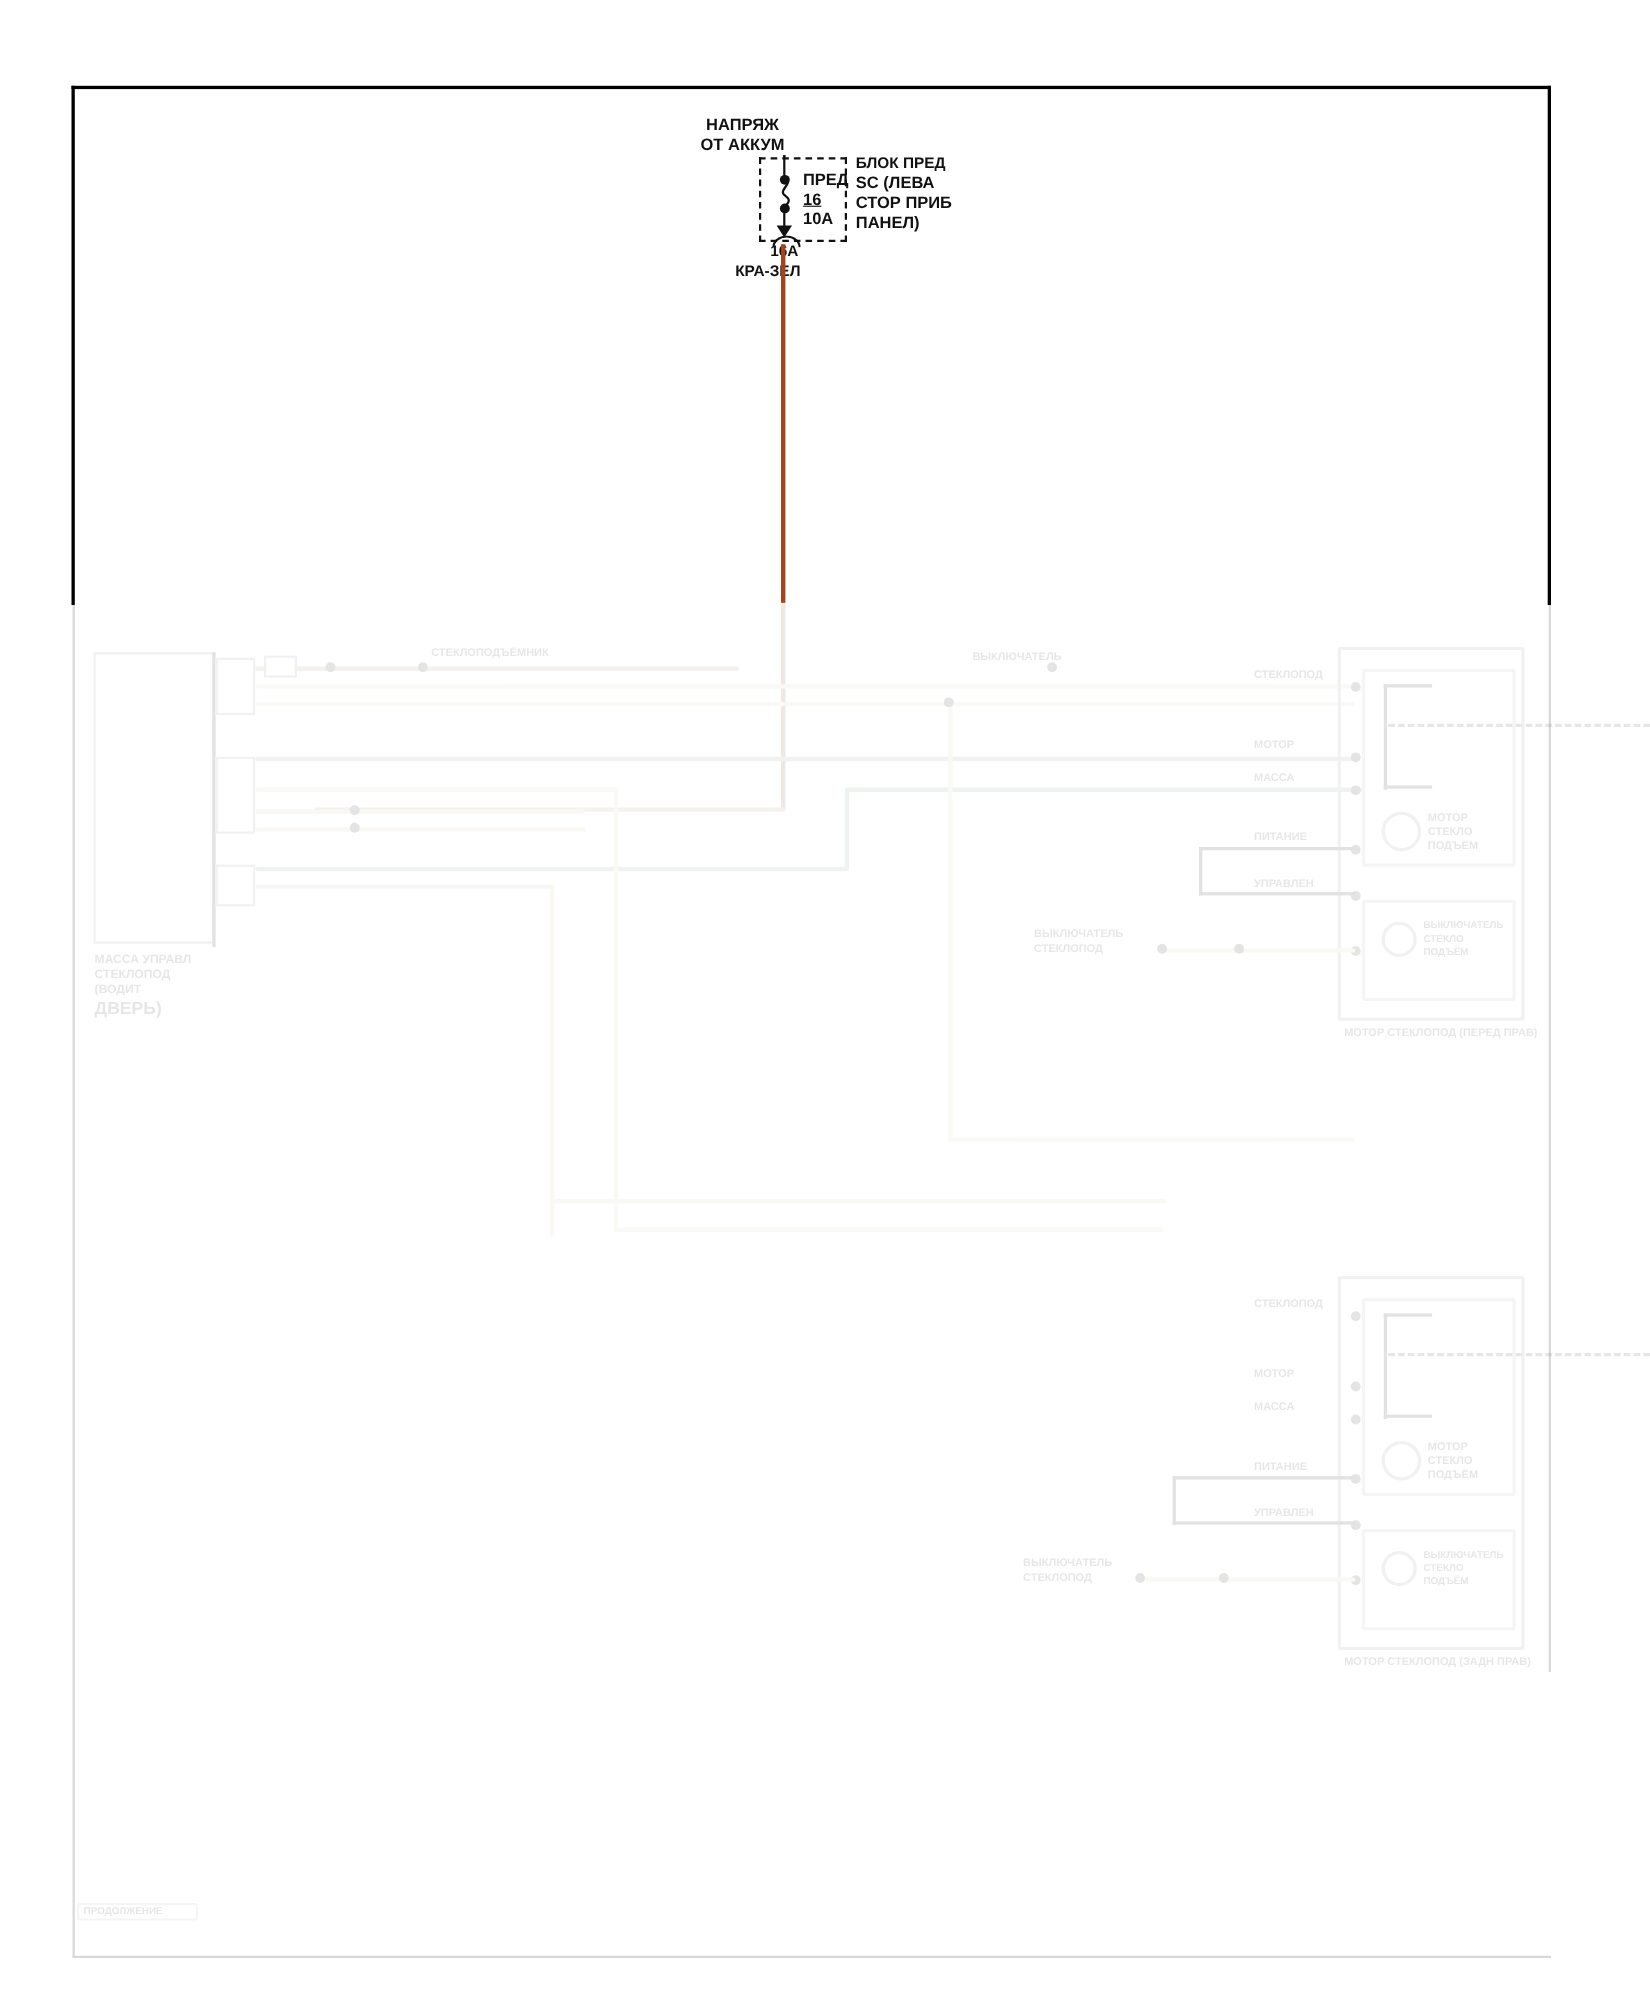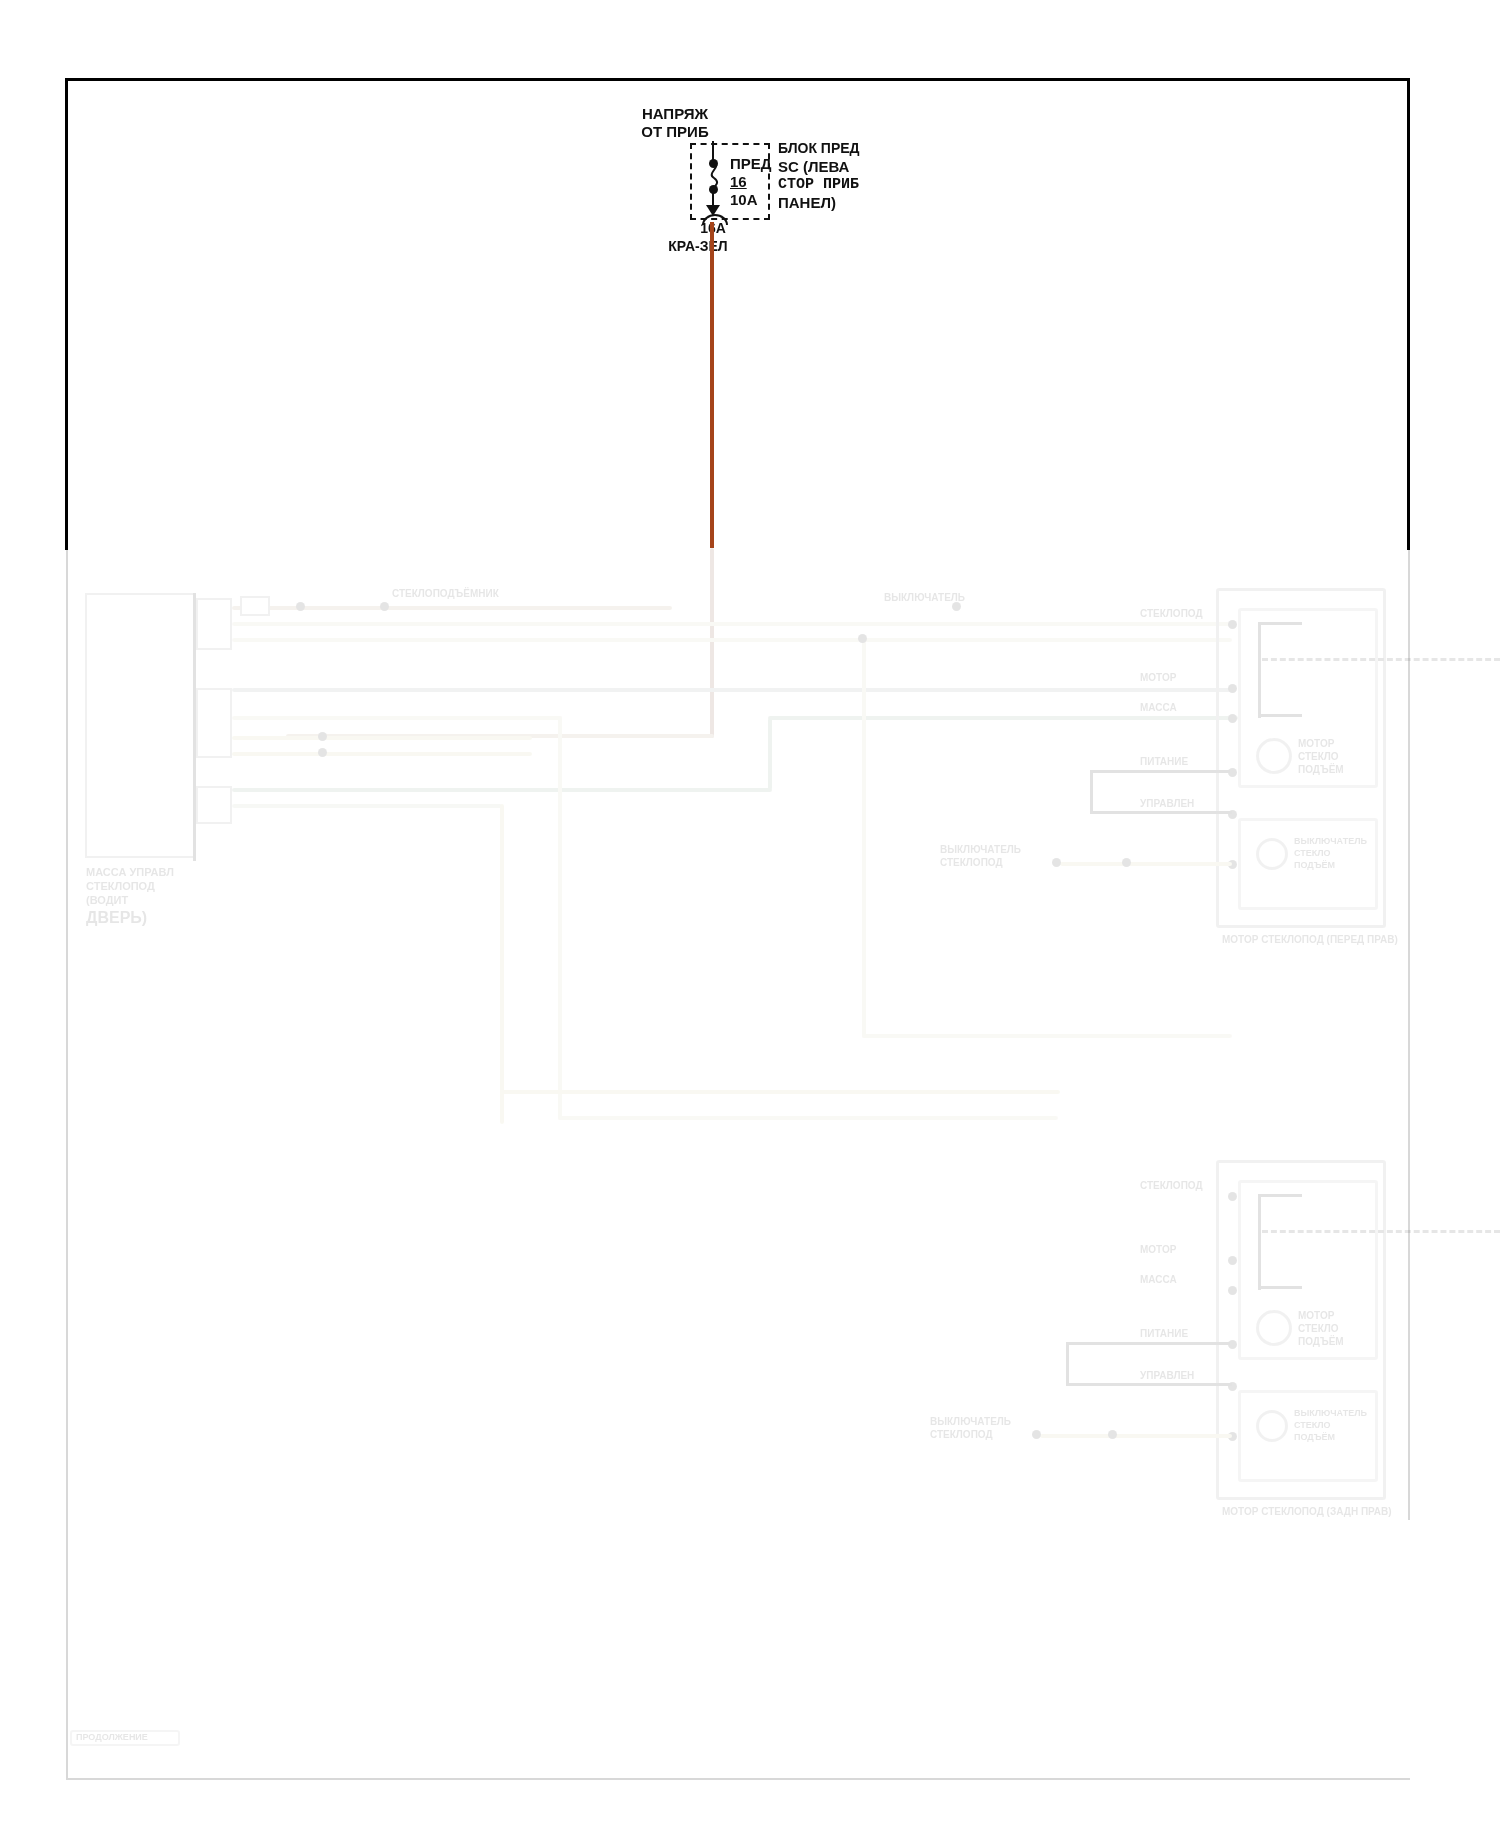--- a/index.html
+++ b/index.html
@@ -45,40 +45,40 @@
 
   <div class="frame-line" style="left:65px;top:78px;width:1345px;height:3px;"></div>
   <div class="frame-line" style="left:65px;top:78px;width:3px;height:472px;"></div>
   <div class="frame-line" style="left:1407px;top:78px;width:3px;height:472px;"></div>
 
   <div class="frame-line faded" style="left:66px;top:550px;width:2px;height:1230px;"></div>
   <div class="frame-line faded" style="left:1408px;top:550px;width:2px;height:970px;"></div>
   <div class="frame-line faded" style="left:66px;top:1778px;width:1344px;height:2px;"></div>
 
   <div class="lbl c" style="left:610px;top:105px;width:130px;font-size:15px;">НАПРЯЖ</div>
-  <div class="lbl c" style="left:610px;top:123px;width:130px;font-size:15px;">ОТ ПРИБ</div>
+  <div class="lbl c" style="left:610px;top:123px;width:130px;font-size:15px;">ОТ АККУМ</div>
 
   <div class="dashbox" style="left:690px;top:143px;width:80px;height:77px;"></div>
 
   <div class="seg" style="left:712px;top:141px;width:2px;height:20px;"></div>
   <div class="seg" style="left:712px;top:141px;width:2px;height:2px;"></div>
 
   <div class="node" style="left:709px;top:159px;"></div>
   <div class="node" style="left:709px;top:185px;"></div>
   <svg style="position:absolute;left:703px;top:160px;width:22px;height:30px;" viewBox="0 0 22 30">
     <path d="M11 2 C 19 7, 3 13, 11 18 C 18 23, 11 26, 11 28" fill="none" stroke="#111" stroke-width="2"></path>
   </svg>
 
   <div class="lbl l" style="left:730px;top:155px;font-size:15px;">ПРЕД</div>
   <div class="lbl l" style="left:730px;top:173px;font-size:15px;text-decoration:underline;">16</div>
   <div class="lbl l" style="left:730px;top:191px;font-size:15px;">10A</div>
 
   <div class="lbl l" style="left:778px;top:140px;font-size:14px;">БЛОК ПРЕД</div>
   <div class="lbl l" style="left:778px;top:158px;font-size:15px;">SC (ЛЕВА</div>
-  <div class="lbl l" style="left:778px;top:176px;font-size:15px;font-family:Liberation Mono, monospace;">СТОР ПРИБ</div>
+  <div class="lbl l" style="left:778px;top:176px;font-size:15px;">СТОР ПРИБ</div>
   <div class="lbl l" style="left:778px;top:194px;font-size:15px;">ПАНЕЛ)</div>
 
   <div class="seg" style="left:712px;top:190px;width:2px;height:24px;"></div>
   <div class="arrowdown" style="left:706px;top:205px;"></div>
   <div class="arc-cap" style="left:702px;top:214px;width:22px;height:9px;"></div>
 
   <div class="lbl c" style="left:670px;top:220px;width:86px;font-size:14px;">16A</div>
   <div class="lbl c" style="left:640px;top:238px;width:116px;font-size:14px;">КРА-ЗЕЛ</div>
 
   <div class="wire-v" style="left:710px;top:222px;width:4px;height:326px;background:#a5441a;"></div>

